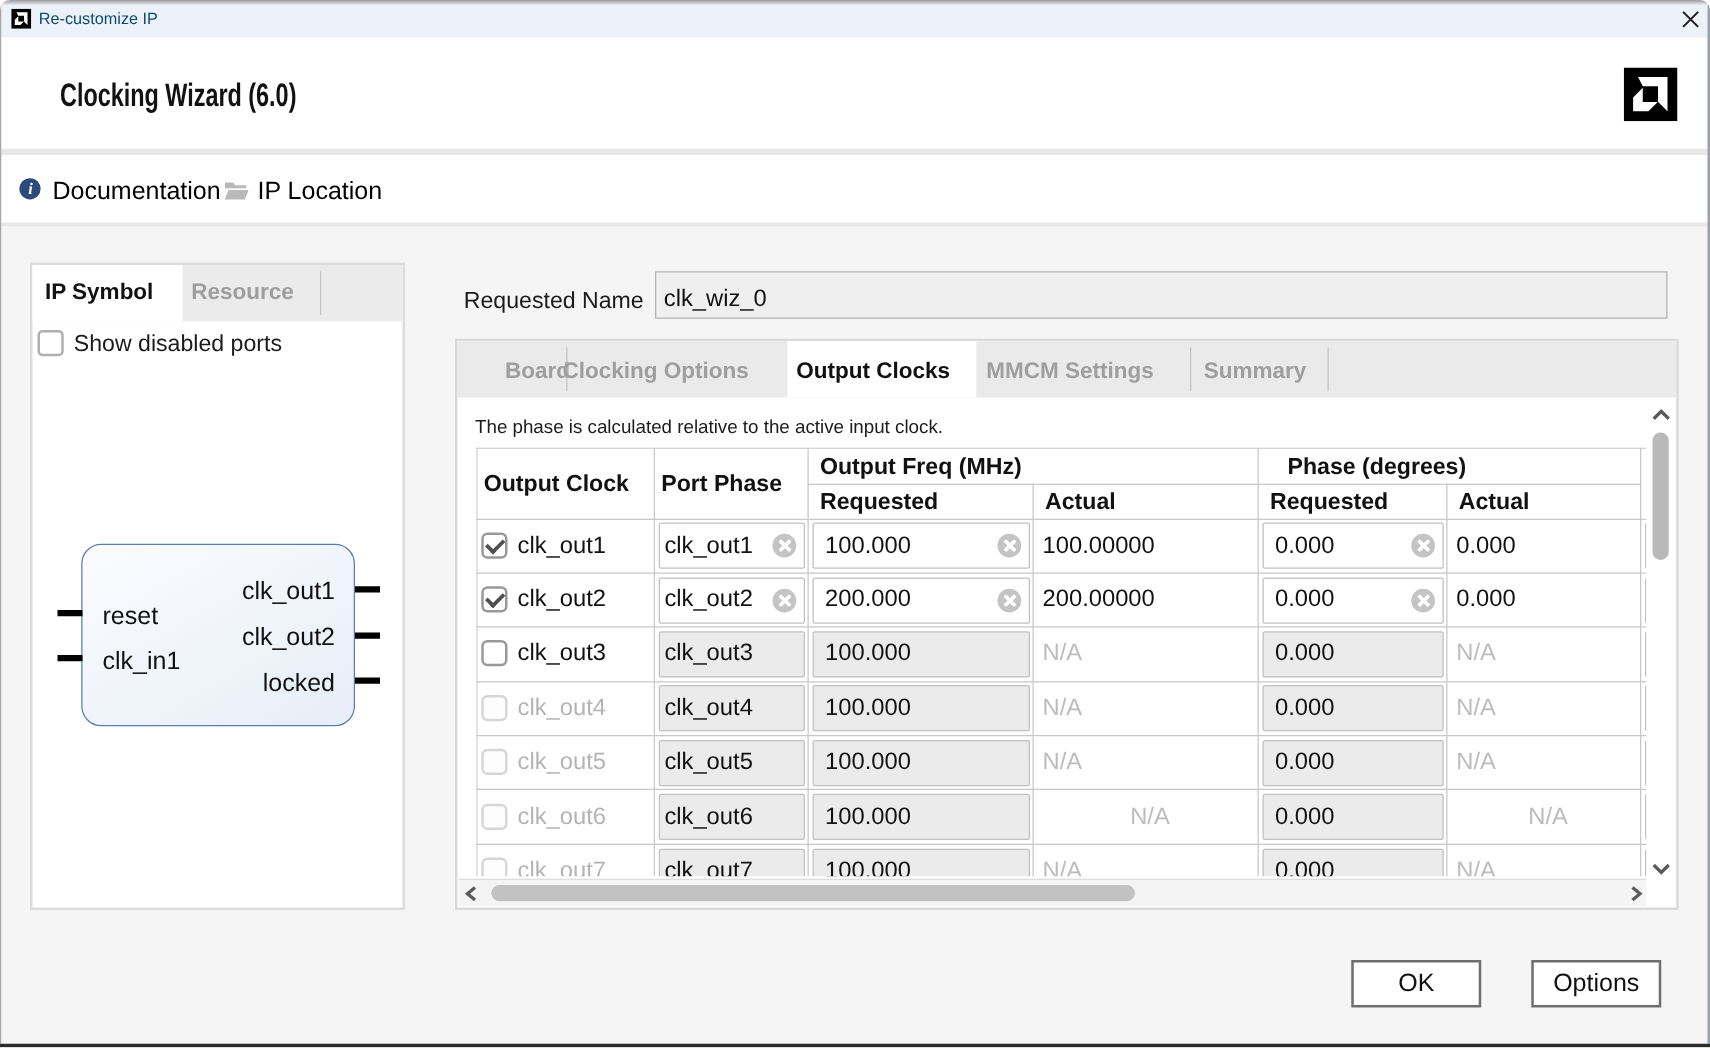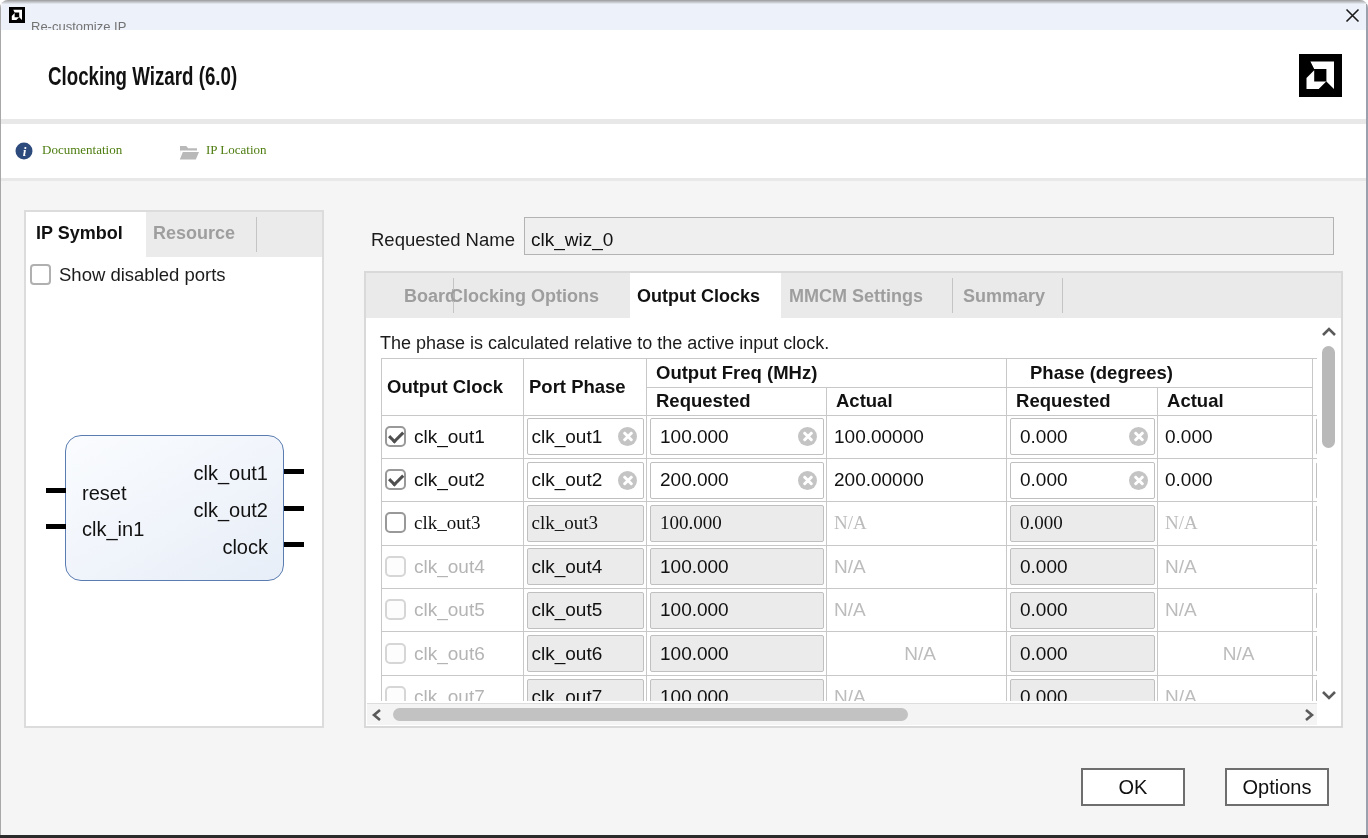--- a/index.html
+++ b/index.html
@@ -8,30 +8,30 @@
   .abs { position:absolute; }
 
   
   #topedge { left:0; top:0; width:1368px; height:4px; background:linear-gradient(#9a9a9a,#e8ecf4); border-radius:8px 8px 0 0; }
   #leftedge { left:0; top:4px; width:1px; height:831px; background:#a8a8a8; }
   #rightedge { left:1366px; top:4px; width:2px; height:831px; background:#9aa0ac; }
   #botedge { left:0; top:835px; width:1368px; height:3px; background:#2b2b2b; }
 
   
   #titlebar { left:1px; top:2px; width:1365px; height:28px; background:#edf1f9; border-radius:7px 7px 0 0; }
-  #tbtext { left:31px; top:7px; font-size:13px; color:#737373;margin-top:12px; }
+  #tbtext { left:31px; top:7px; font-size:13px; color:#0c4a6e; }
   #closex { left:1344px; top:7px; width:17px; height:17px; }
 
   
   #header { left:1px; top:30px; width:1365px; height:89px; background:#fff; }
   #htitle { left:48px; top:61px; font-size:26px; font-weight:bold; color:#111; transform:scaleX(0.72); transform-origin:left top; white-space:nowrap; }
   #sep1 { left:1px; top:119px; width:1365px; height:5px; background:#e8e8e8; }
   #toolbar { left:1px; top:124px; width:1365px; height:54px; background:#fff; }
   #sep2 { left:1px; top:178px; width:1365px; height:3px; background:#e8e8e8; }
-  .tbl-label { font-size:13px; color:#4d7c0f;font-family:Liberation Serif, serif; }
+  .tbl-label { font-size:20px; color:#000000; }
 
   
   #lpanel { left:24px; top:210px; width:300px; height:518px; background:#fff; border:2px solid #dcdcdc; }
   #ltabs { left:26px; top:212px; width:296px; height:45px; background:#ebebeb; }
   #ltab-active { left:26px; top:212px; width:120px; height:45px; background:#fff; }
   #ltab1t { left:36px; top:223px; font-size:18px; font-weight:bold; color:#111; }
   #ltab2t { left:153px; top:223px; font-size:18px; font-weight:bold; color:#9e9e9e; }
   #ltabsep { left:256px; top:217px; width:1px; height:35px; background:#c4c4c4; }
   #sdp-cb { left:30px; top:264px; width:21px; height:21px; border:2px solid #b0b0b0; border-radius:4px; background:#fff; }
   #sdp-t { left:59px; top:264px; font-size:18.5px; color:#1b1b1b; }
@@ -46,21 +46,21 @@
   #cn-label { left:371px; top:229px; font-size:18.5px; color:#1b1b1b; }
   #cn-input { left:524px; top:217px; width:810px; height:38px; background:#efefef; border:1px solid #b3b3b3; }
   #cn-text  { left:531px; top:229px; font-size:19px; color:#111; }
 
   
   #gbox { left:364px; top:271px; width:979px; height:457px; background:#fff; border:2px solid #d9d9d9; }
   #gtabs { left:366px; top:273px; width:975px; height:45px; background:#eaeaea; }
   .gtab-t { top:286px; font-size:18px; font-weight:bold; color:#9e9e9e; white-space:nowrap; }
   #gtab-active { left:630px; top:273px; width:151px; height:45px; background:#fff; }
   .gtabsep { top:278px; width:1px; height:35px; background:#c4c4c4; }
-  #desc { left:380px; top:333px; font-size:18px; color:#1b1b1b; }
+  #desc { left:380px; top:333px; font-size:15px; color:#1b1b1b; }
 
   
   #tablewrap { left:381px; top:358px; width:936px; height:343px; overflow:hidden; }
   table { border-collapse:collapse; table-layout:fixed; width:976px; }
   td,th { border:1px solid #c8c8c8; padding:0; font-size:19px; vertical-align:middle; position:relative; }
   th { font-weight:bold; text-align:left; color:#111; font-size:18.5px; }
   .hpad { padding-left:5px; }
   .rowlbl { font-size:19px; color:#111; }
   .rowlbl.dis { color:#b4b4b4; }
   .ibox { height:37px; margin:0 2px 0 3px; border:1.5px solid #c0c0c0; border-radius:2px; background:#fff;
@@ -143,21 +143,21 @@
   <div class="abs" id="ipblock"></div>
   <div class="abs stub" style="left:46px; top:488px;"></div>
   <div class="abs stub" style="left:46px; top:524px;"></div>
   <div class="abs stub" style="left:284px; top:469px;"></div>
   <div class="abs stub" style="left:284px; top:506px;"></div>
   <div class="abs stub" style="left:284px; top:542px;"></div>
   <div class="abs portlbl" style="left:82px; top:482px;text-align:center;">reset</div>
   <div class="abs portlbl" style="left:82px; top:518px;">clk_in1</div>
   <div class="abs portlbl" style="left:168px; top:462px; width:100px; text-align:right;">clk_out1</div>
   <div class="abs portlbl" style="left:168px; top:499px; width:100px; text-align:right;">clk_out2</div>
-  <div class="abs portlbl" style="left:168px; top:536px; width:100px; text-align:right;">clock</div>
+  <div class="abs portlbl" style="left:168px; top:536px; width:100px; text-align:right;">locked</div>
 
   <div class="abs" id="cn-label">Requested Name</div>
   <div class="abs" id="cn-input"></div>
   <div class="abs" id="cn-text">clk_wiz_0</div>
 
   <div class="abs" id="gbox"></div>
   <div class="abs" id="gtabs"></div>
   <div class="abs" id="gtab-active"></div>
   <div class="abs gtab-t" style="left:372px;margin-left:32px;">Board</div>
   <div class="abs gtabsep" style="left:453px;"></div>
@@ -227,21 +227,21 @@
             </td>
       <td class="valtext">200.00000</td>
       <td>
               <div class="ibox">0.000<div class="clear"></div></div>
             </td>
       <td class="valtext">0.000</td>
       <td>
               <div class="ibox"></div>
             </td>
     </tr>
-    <tr style="height:43.4px;font-family:Liberation Serif, serif;">
+    <tr style="height:43.4px;">
       <td>
               <div class="cb"></div>
               <div class="cblbl rowlbl">clk_out3</div>
             </td>
       <td>
               <div class="ibox gray pn">clk_out3</div>
             </td>
       <td>
               <div class="ibox gray">100.000</div>
             </td>

